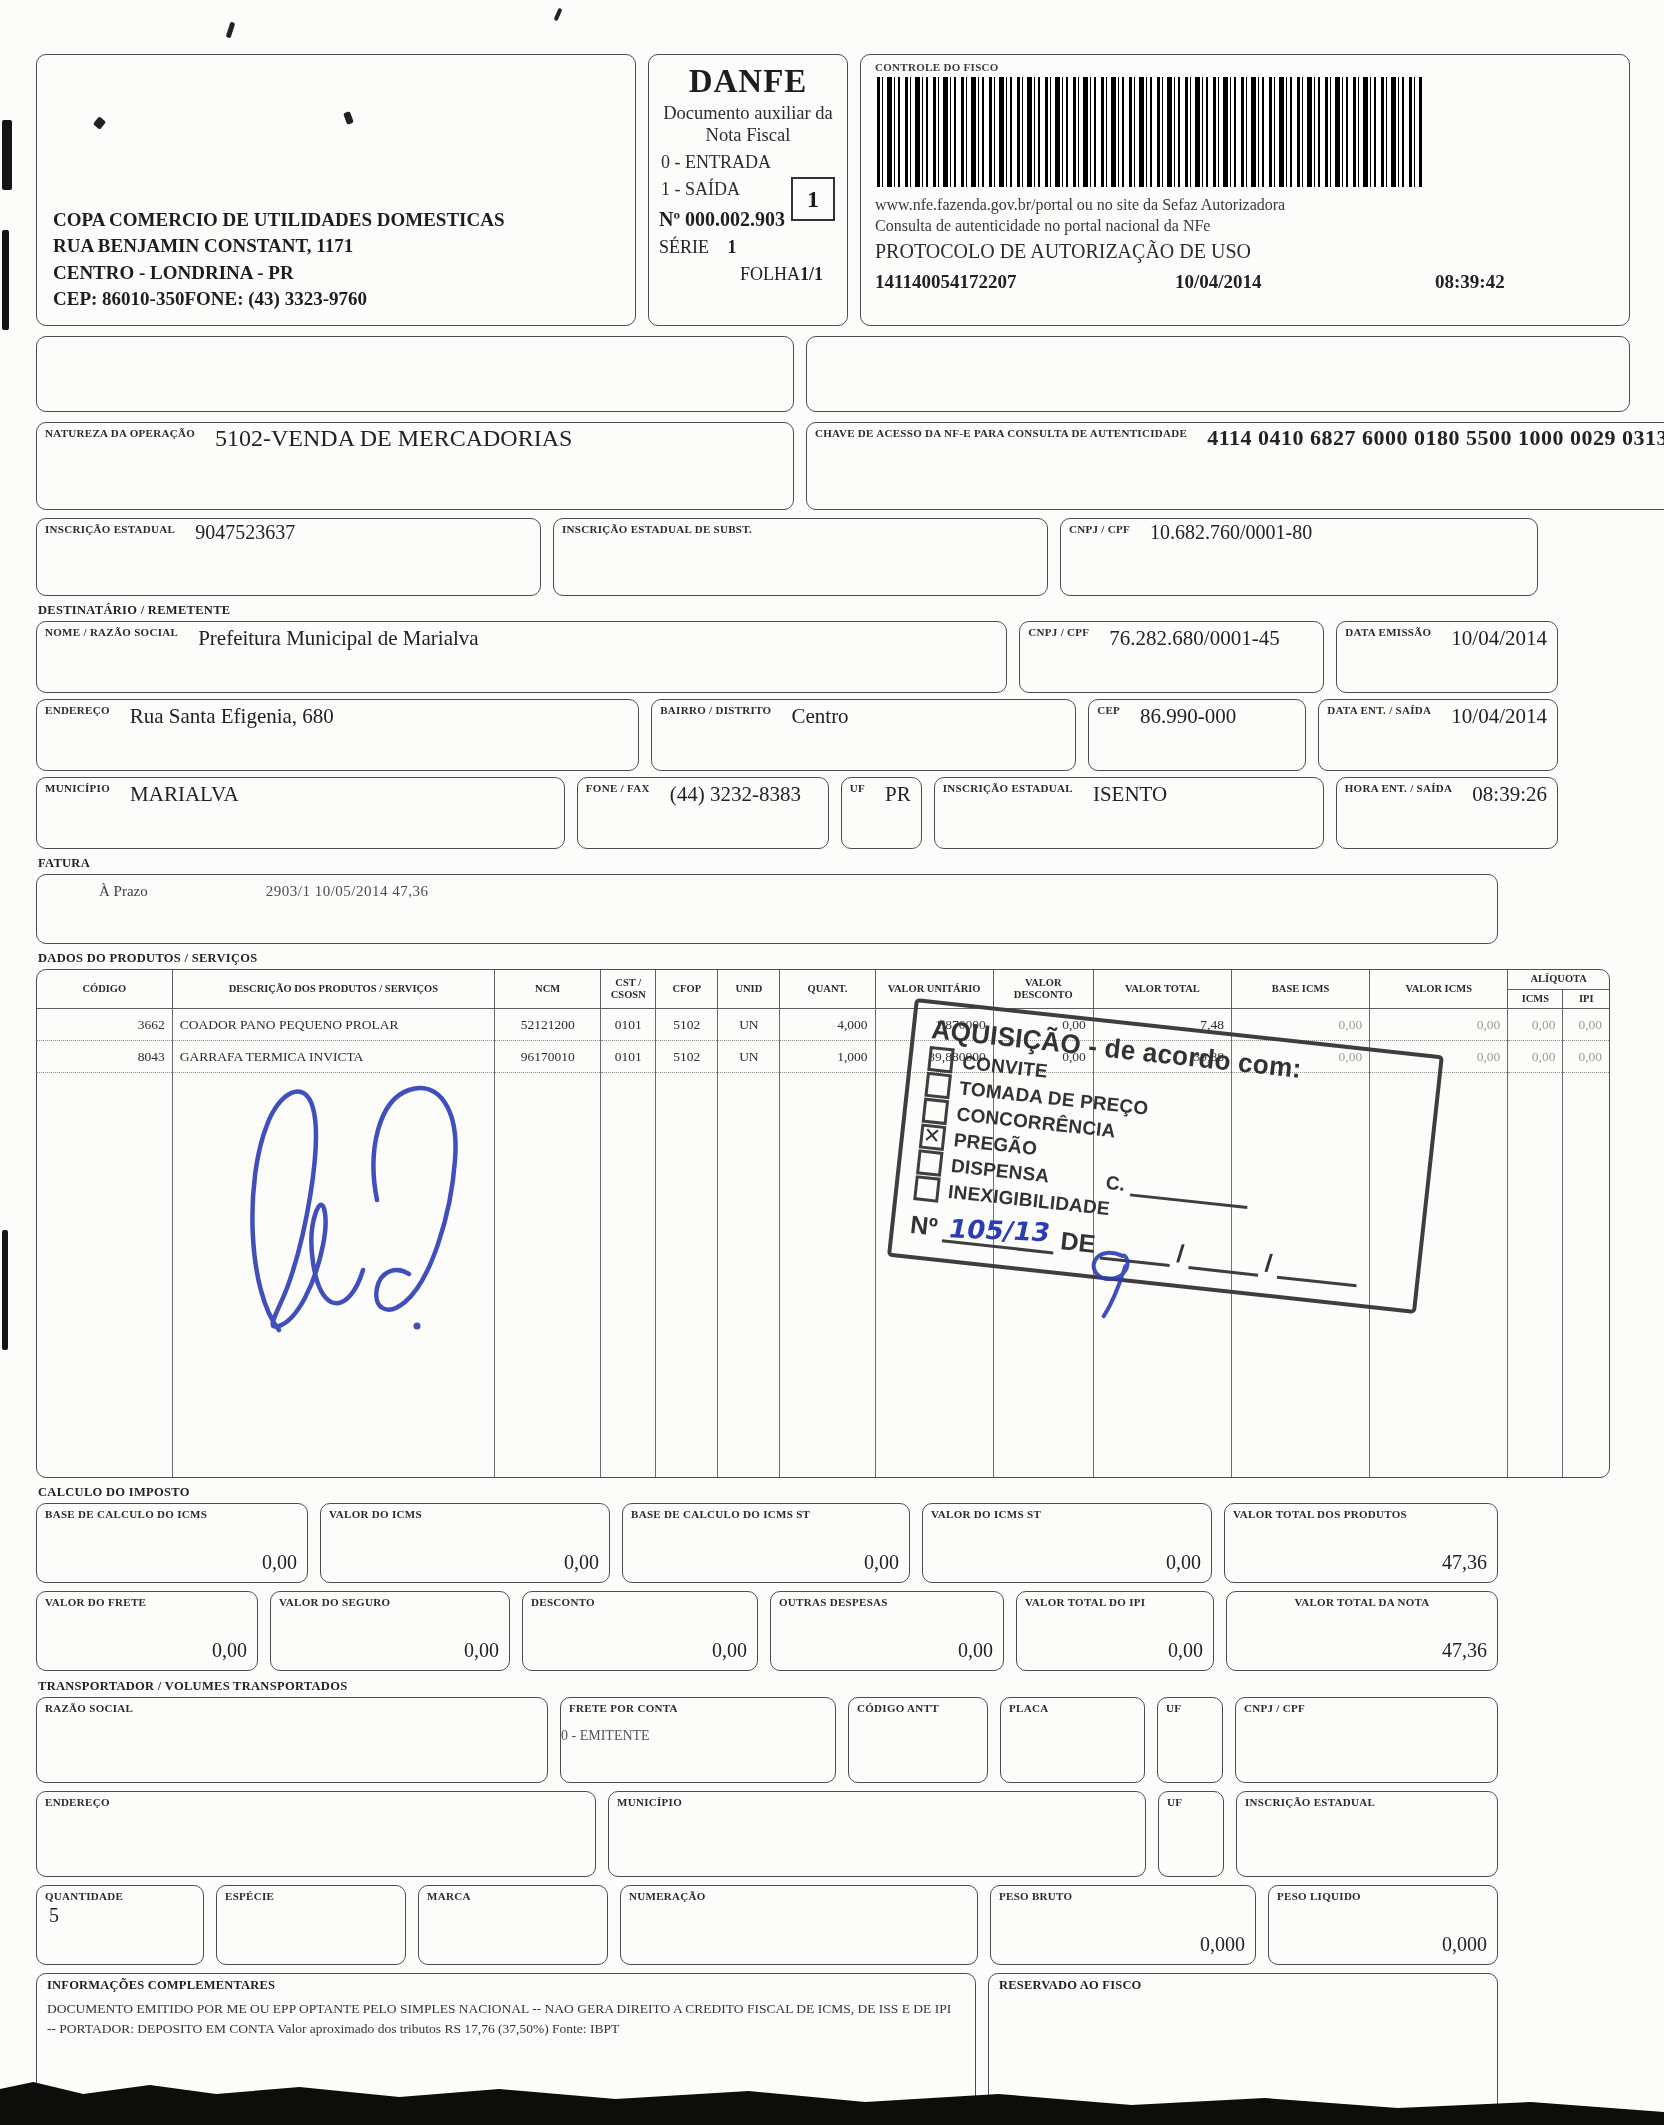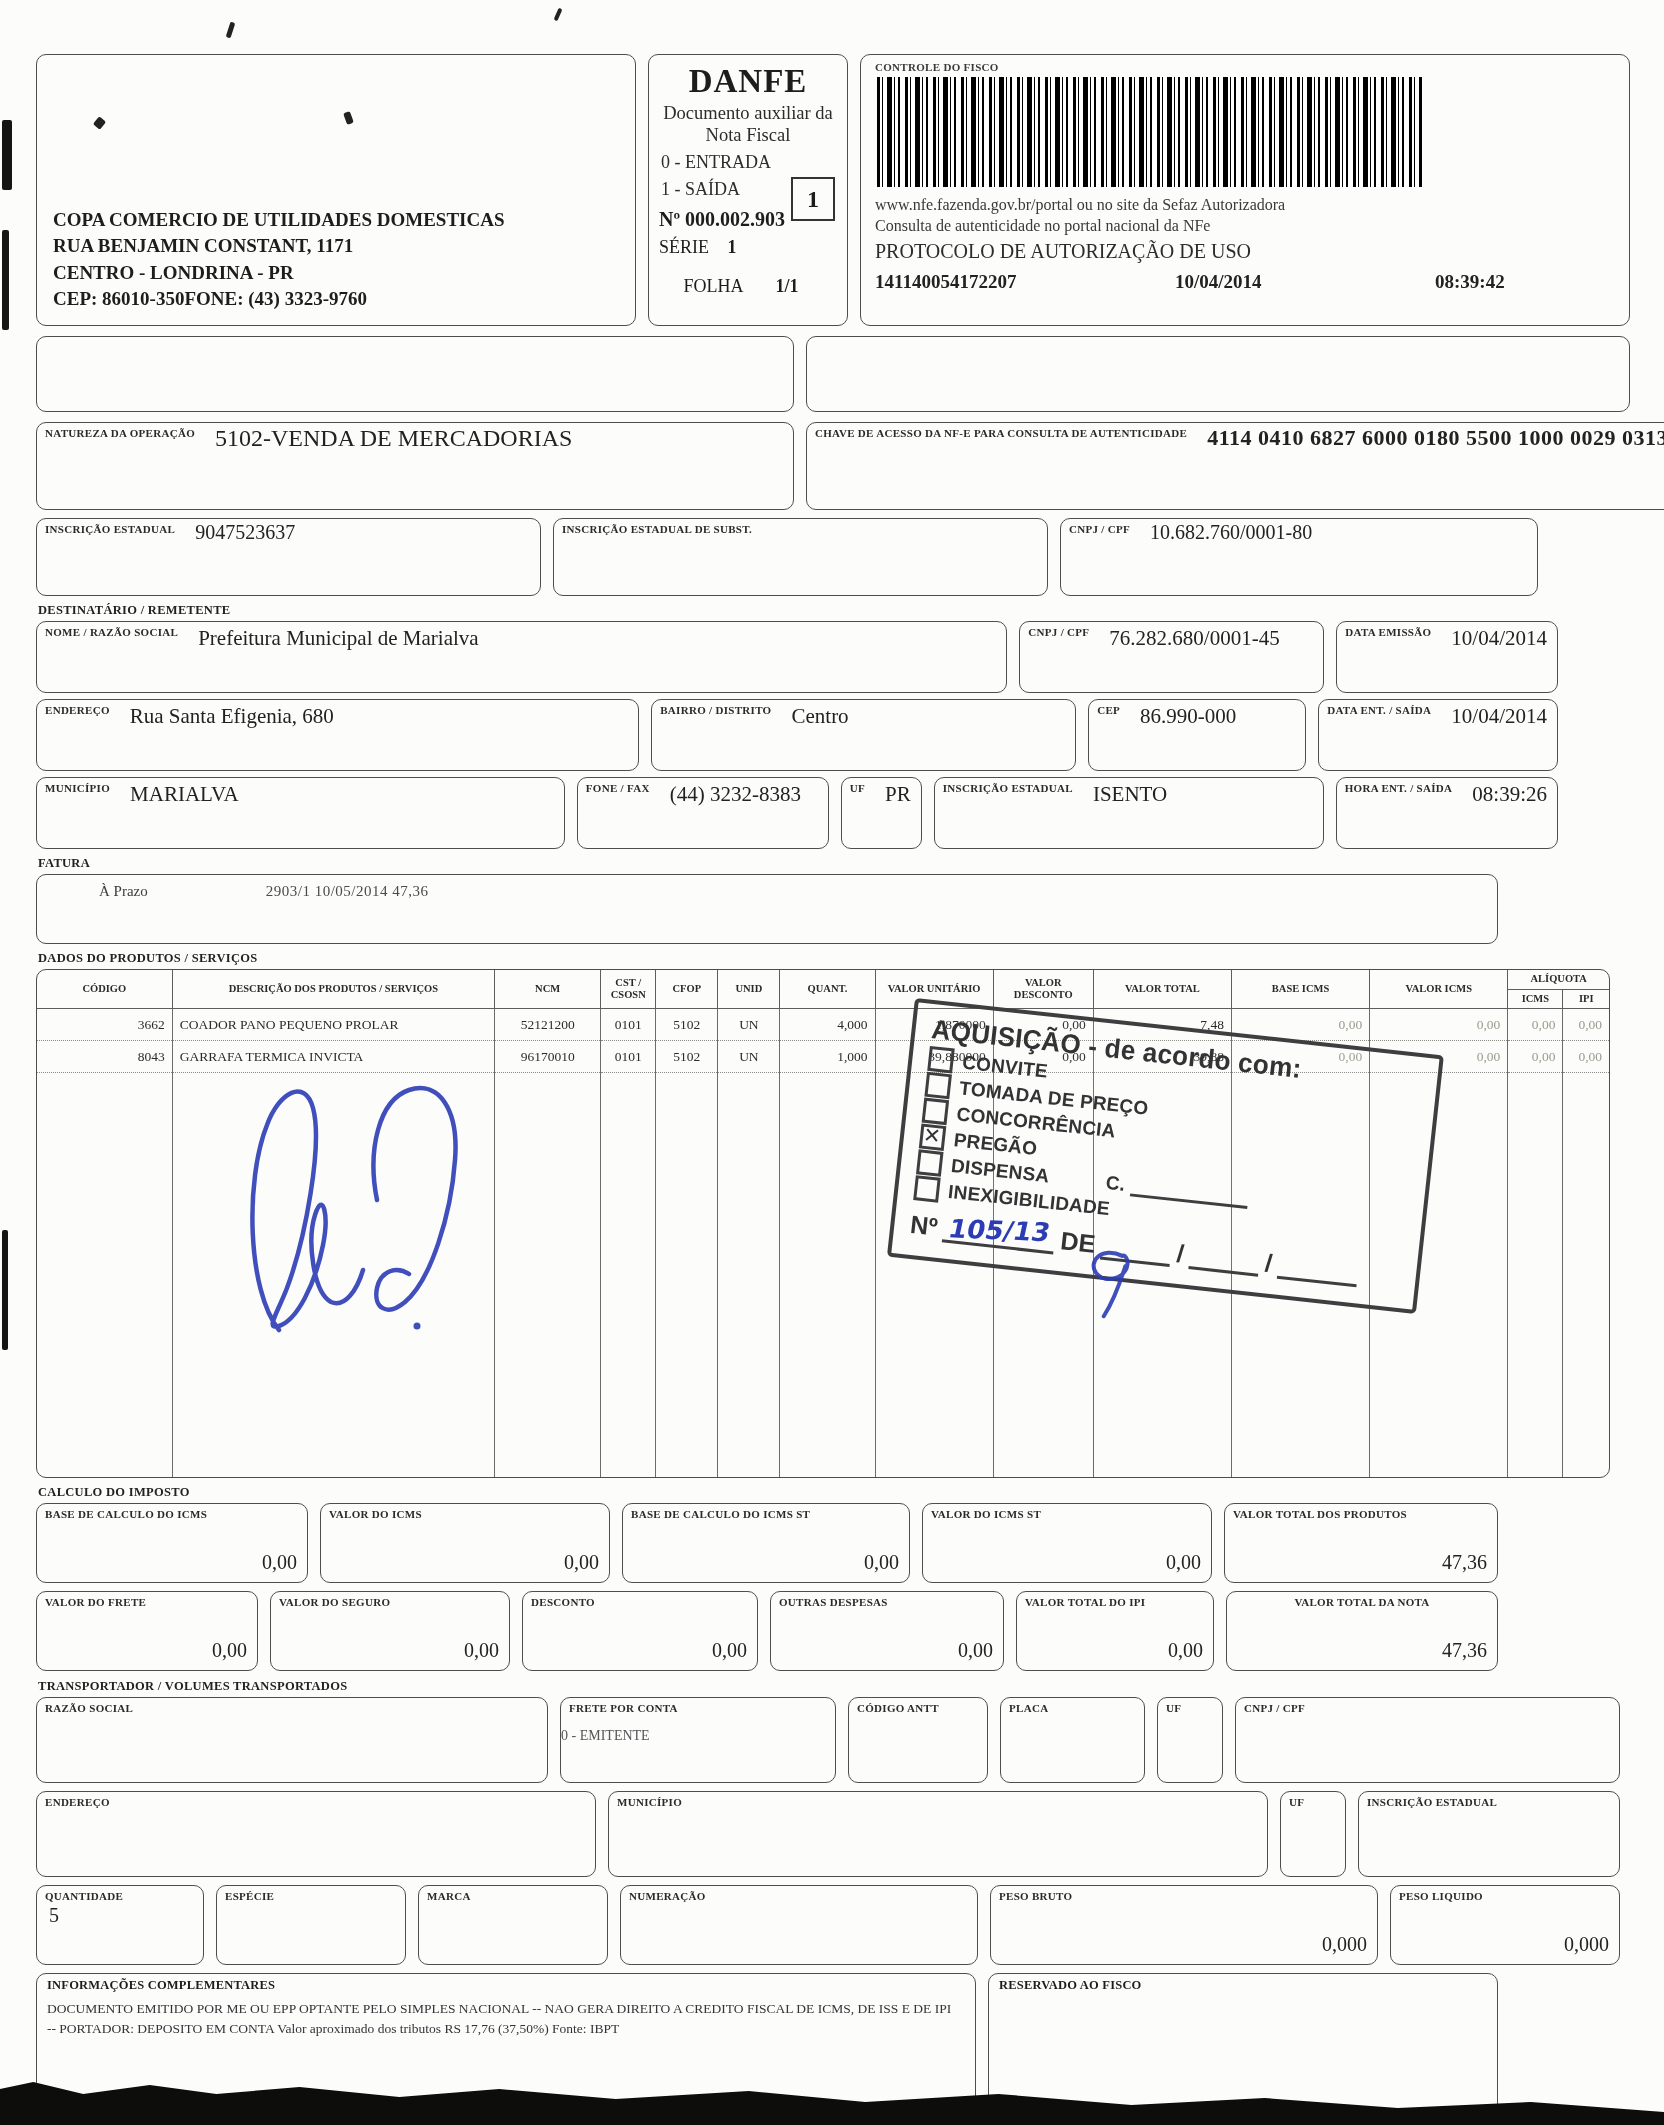--- a/index.html
+++ b/index.html
@@ -21,21 +21,21 @@
   .emitter div{font-weight:bold;font-size:19px;line-height:1.4;}
   .danfe-box{flex:0 0 200px;padding:8px 10px;position:relative;}
   .danfe-title{font-size:33px;font-weight:bold;text-align:center;letter-spacing:1px;}
   .danfe-sub{font-size:18.5px;text-align:center;line-height:1.2;margin-top:2px;color:#2c2c2c;}
   .danfe-es{font-size:18px;margin-top:6px;padding-left:2px;color:#2c2c2c;}
   .tipo-sq{position:absolute;right:12px;top:122px;width:40px;height:40px;border:2.5px solid #333;
            display:flex;align-items:center;justify-content:center;font-size:24px;font-weight:bold;}
   .danfe-num{font-size:20px;font-weight:bold;margin-top:8px;}
   .danfe-serie{font-size:18px;margin-top:6px;}
   .danfe-serie b{margin-left:14px;}
-  .danfe-folha{font-size:18px;margin-top:18px;display:flex;justify-content:center;padding-right:14px;gap:32px;}
+  .danfe-folha{font-size:18px;margin-top:6px;display:flex;justify-content:flex-end;padding-right:14px;}
   .fisco-box{flex:1;padding:6px 14px;position:relative;}
   .fisco-label{font-size:11px;font-weight:bold;color:#3a3a3a;letter-spacing:.3px;}
   .barcode{width:545px;height:110px;margin:4px 0 8px 2px;
      background:repeating-linear-gradient(90deg,#000 0 3px,#fff 3px 5px,#000 5px 6px,#fff 6px 10px,
        #000 10px 15px,#fff 15px 17px,#000 17px 18px,#fff 18px 21px,#000 21px 23px,#fff 23px 28px);}
   .consulta{font-size:16px;color:#39393b;line-height:1.3;}
   .protocolo{font-size:20px;color:#2c2c2c;margin-top:3px;}
   .protocolo-row{display:flex;font-size:19px;font-weight:bold;margin-top:8px;color:#222;}
   .protocolo-row .p-num{flex:0 0 300px;}
   .protocolo-row .p-date{flex:0 0 260px;}
@@ -87,21 +87,21 @@
   .s-line{display:inline-block;border-bottom:3px solid #3e3e40;height:18px;}
   .stamp-num{display:flex;align-items:flex-end;font-size:25px;font-weight:bold;margin-top:6px;gap:6px;}
   .hand{font-family:"DejaVu Sans",sans-serif;color:#2b3cb5;font-size:26px;font-weight:600;
         transform:skewX(-10deg) rotate(-4deg);display:inline-block;padding:0 6px;}
   .hand-underline{border-bottom:3px solid #3e3e40;display:inline-flex;align-items:flex-end;}
   .flourish{position:absolute;left:190px;bottom:-44px;}
 
   
   .imp-row{width:1462px;height:80px;margin-bottom:8px;}
   .imp-row .fbox,.tr-row .fbox{display:flex;flex-direction:column;}
-  .tr-row{width:1584px;margin-bottom:8px;}
+  .tr-row{width:1462px;margin-bottom:8px;}
   .frete-val{font-size:14px;color:#55555a;text-align:left;margin-top:14px;}
 
   
   .adic-head{display:flex;align-items:flex-end;width:1560px;}
   .adic-small{font-size:10px;color:#55555a;}
   .v1{margin-left:445px;} .v2{margin-left:190px;}
   .adic-row{width:1462px;height:188px;}
   .info-box{flex:0 0 940px;padding:4px 10px;}
   .info-label{font-size:12.5px;font-weight:bold;letter-spacing:.2px;}
   .info-text{font-size:13.5px;color:#33333a;line-height:1.5;margin-top:6px;width:905px;}

